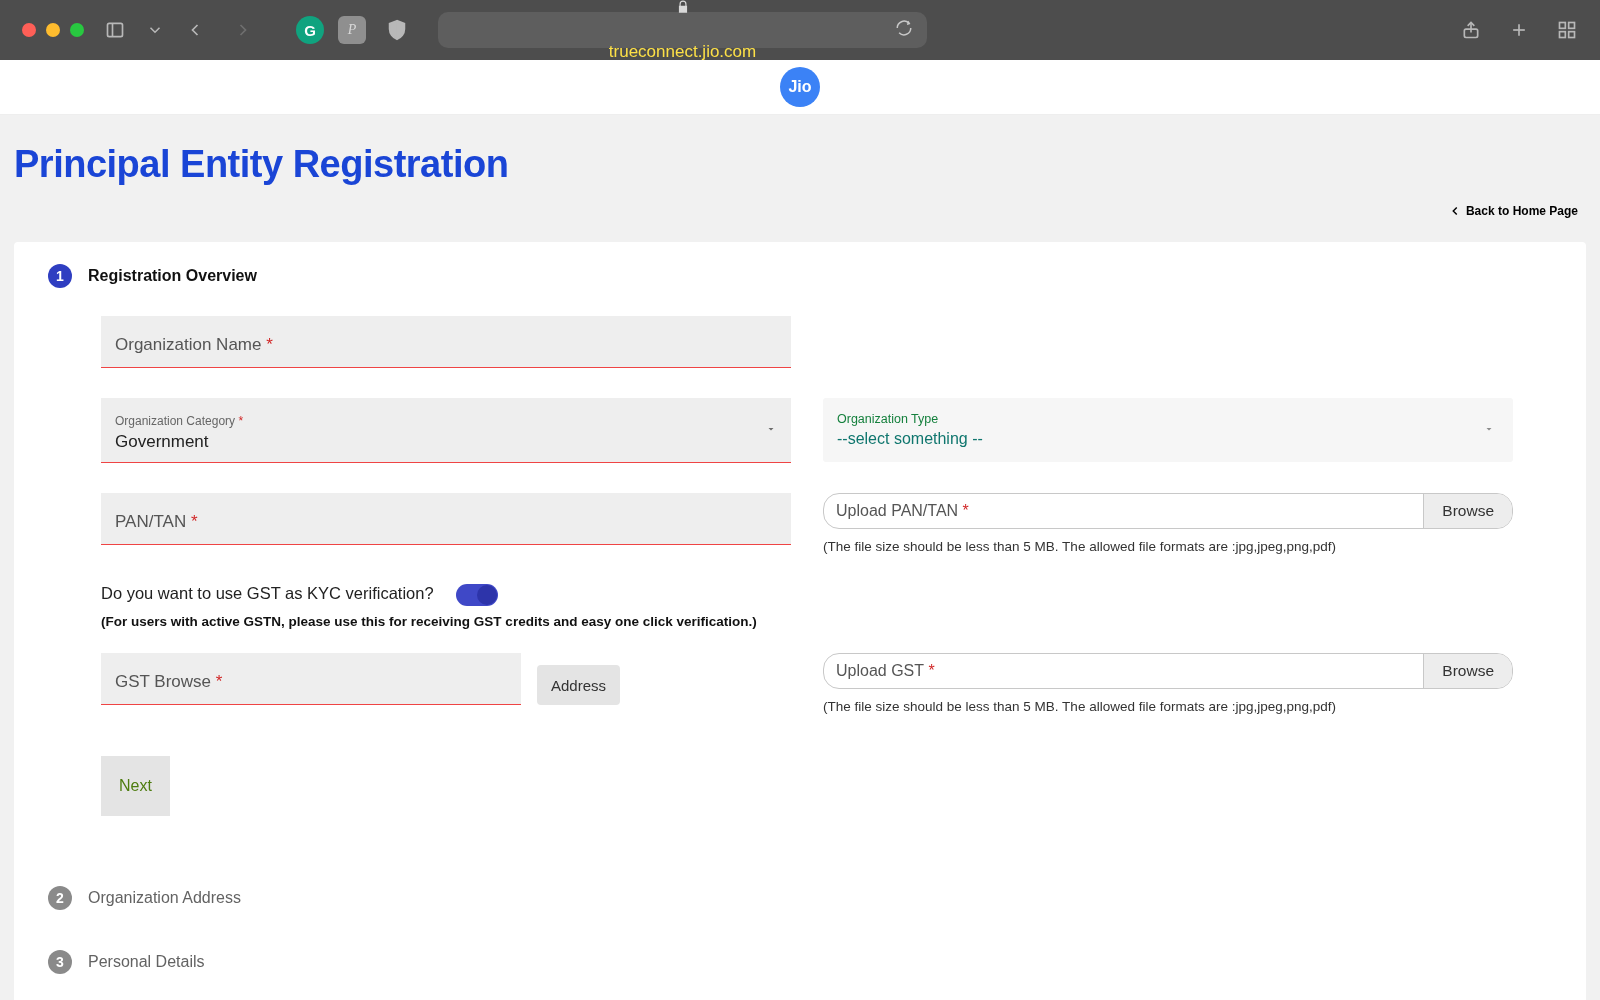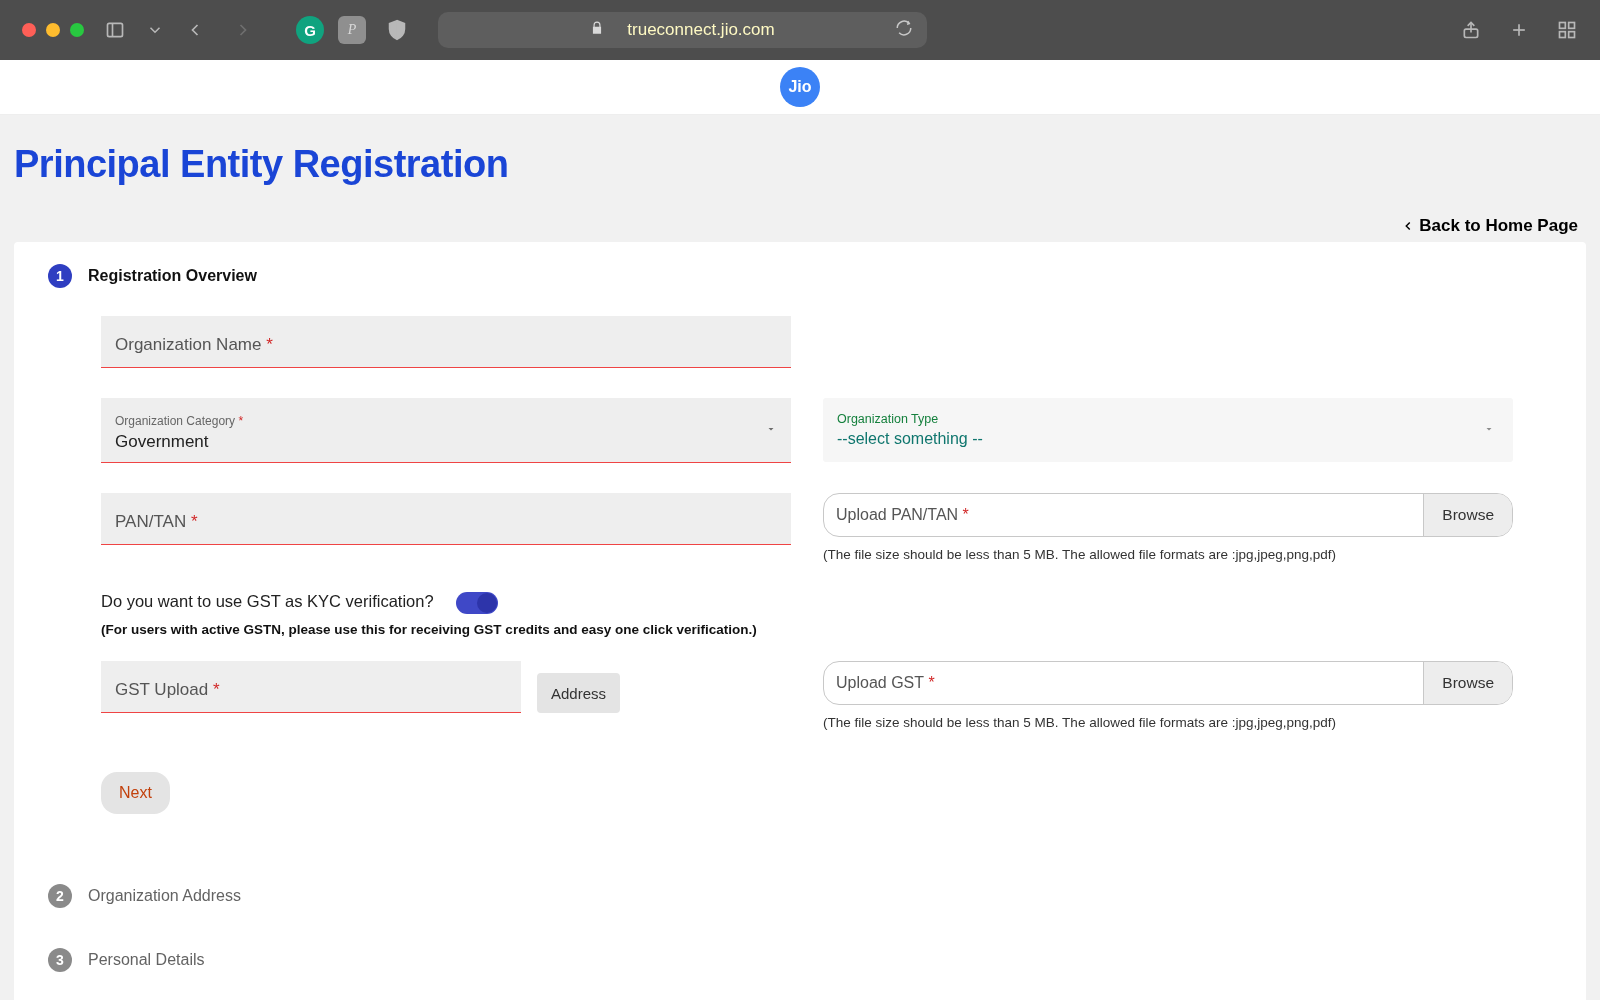--- a/index.html
+++ b/index.html
@@ -16,34 +16,34 @@
 
   .chrome-icon-btn { width: 34px; height: 34px; display: flex; align-items: center; justify-content: center; color: #b8b8b8; border-radius: 6px; }
   .chrome-icon-btn svg { width: 20px; height: 20px; stroke: currentColor; fill: none; stroke-width: 2; }
   .chrome-sep { width: 8px; }
 
   .ext-badge { width: 28px; height: 28px; border-radius: 50%; background: #10a37f; display:flex;align-items:center;justify-content:center;color:#fff;font-weight:700;font-size:15px;}
   .ext-sq { width: 28px; height: 28px; border-radius: 6px; background: #8f8f8f; display:flex;align-items:center;justify-content:center;color:#d8d8d8;font-size:14px;font-style:italic;font-family:Georgia,serif;}
   .shield-icon svg { width: 22px; height: 22px; fill: #b8b8b8; }
 
   .url-bar { flex: 1; height: 36px; background: #5e5e5e; border-radius: 10px; display:flex; align-items:center; justify-content:center; position:relative; margin: 0 10px; max-width: 620px;}
-  .url-content { display:flex; align-items:center; gap:23px; color:#fef9c3; font-size:17px; }
+  .url-content { display:flex; align-items:center; gap:23px; color:#fde047; font-size:17px;flex-direction:column; }
   .url-content svg { width:14px; height:14px; fill:#d9d9d9; }
   .url-reload { position:absolute; right:14px; color:#c8c8c8; }
   .url-reload svg { width:18px; height:18px; stroke:#c8c8c8; fill:none; stroke-width:2; }
   .url-flex-spacer { flex:1; }
 
   
   .brand-bar { height: 55px; background:#fff; display:flex; align-items:center; justify-content:center; border-bottom:1px solid #eee;}
   .jio-logo { width:40px; height:40px; border-radius:50%; background:#3b82f6; color:#fff; display:flex; align-items:center; justify-content:center; font-weight:700; font-size:16px; letter-spacing:0;}
 
   
   .page-header { background:#f1f1f1; padding: 28px 14px 56px 14px; position:relative; }
   .page-title { color:#1a45d6; font-size:38px; font-weight:700; letter-spacing:-0.5px; }
-  .back-home { position:absolute; right:22px; bottom:6px; display:flex; align-items:center; gap:4px; color:#000; font-size:17px; font-weight:600; cursor:pointer; }
+  .back-home { position:absolute; right:22px; bottom:24px; display:flex; align-items:center; gap:4px; color:#000; font-size:12px; font-weight:600; cursor:pointer; }
   .back-home svg { width:14px; height:14px; stroke:#000; stroke-width:2.5; fill:none; }
 
   
   .content-area { background:#f1f1f1; padding: 0 14px 14px 14px; height: calc(1000px - 60px - 55px - 120px); } 
   .card { background:#fff; border-radius:4px; padding: 22px 20px 30px 34px; min-height:100%; }
 
   .step { display:flex; align-items:center; gap:16px; margin-bottom: 10px; }
   .step-num { width:24px; height:24px; border-radius:50%; background:#8a8a8a; color:#fff; font-size:14px; display:flex; align-items:center; justify-content:center; font-weight:600; flex-shrink:0;}
   .step.active .step-num { background:#2f3ec1; }
   .step-label { font-size:16px; color:#636363; }
@@ -61,35 +61,35 @@
   .req-star { color:#d12828; }
   .material-field .chevron { position:absolute; right:14px; top:50%; transform:translateY(-50%); }
   .material-field .chevron svg{ width:12px; height:12px; fill:#6b6b6b;}
 
   .select-light { background:#f6f6f6; border:none; padding:14px 14px; min-height:60px; display:flex; flex-direction:column; justify-content:center; position:relative; border-radius:3px;}
   .select-light .sl-label { font-size:12.5px; color:#15803d; margin-bottom:4px;}
   .select-light .sl-value { font-size:16px; color:#0f766e;}
   .select-light .chevron { position:absolute; right:18px; top:50%; transform:translateY(-50%);}
   .select-light .chevron svg{ width:12px; height:12px; fill:#8a8a8a;}
 
-  .upload-row { display:flex; border:1px solid #c8c8c8; border-radius:16px; overflow:hidden; height:44px; align-items:stretch;}
+  .upload-row { display:flex; border:1px solid #c8c8c8; border-radius:16px; overflow:hidden; height:36px; align-items:stretch;}
   .upload-text { flex:1; padding:0 12px; display:flex; align-items:center; font-size:16px; color:#555;}
   .upload-btn { background:#ededed; border-left:1px solid #c8c8c8; padding:0 18px; display:flex; align-items:center; font-size:15.5px; color:#333; cursor:pointer;}
   .helper { font-size:13.5px; color:#333; margin-top:10px; }
 
   .kyc-row { display:flex; align-items:flex-start; gap:22px; font-size:16.5px; color:#222; margin-bottom:8px;}
   .kyc-note { font-size:13.5px; font-weight:700; color:#111; margin-bottom:24px;}
 
   .toggle { width:42px; height:22px; background:#3f48c7; border-radius:12px; position:relative; cursor:pointer;}
   .toggle .knob { position:absolute; right:1px; top:1px; width:20px; height:20px; border-radius:50%; background:#2d34aa; }
 
   .gst-line { display:flex; align-items:flex-end; gap:16px;}
   .gst-line .material-field { width:420px; }
   .verify-btn { background:#e4e4e4; border:none; border-radius:4px; padding:10px 14px; font-size:15px; color:#333; height:40px; cursor:pointer;}
-  .next-btn  { background:#e4e4e4; border:none; border-radius:16px; padding:12px 18px; font-size:16px; color:#c2410c; margin-top:32px; cursor:pointer;}
+  .next-btn  { background:#e4e4e4; border:none; border-radius:0; padding:21px 18px; font-size:16px; color:#4d7c0f; margin-top:32px; cursor:pointer;}
 
   .later-step { margin-top: 40px; }
 </style>
 </head>
 <body>
 
 <div class="mac-chrome">
   <div class="traffic-lights">
     <span class="tl-close"></span>
     <span class="tl-min"></span>
@@ -257,21 +257,21 @@
         </div>
       </div>
       <div class="kyc-note">(For users with active GSTN, please use this for receiving GST credits and easy one click verification.)</div>
 
       
       <div class="form-row" style="margin-bottom:10px;">
         <div class="col-left">
           <div class="gst-line">
             <div class="material-field">
               <span class="mf-label">
-                <span>GST Upload</span> <span class="req-star">*</span>
+                <span>GST Browse</span> <span class="req-star">*</span>
               </span>
             </div>
             <button class="verify-btn">Address</button>
           </div>
         </div>
         <div class="col-right">
           <div class="upload-row">
             <div class="upload-text">
               <span>Upload GST</span>&nbsp;<span class="req-star">*</span>
             </div>

